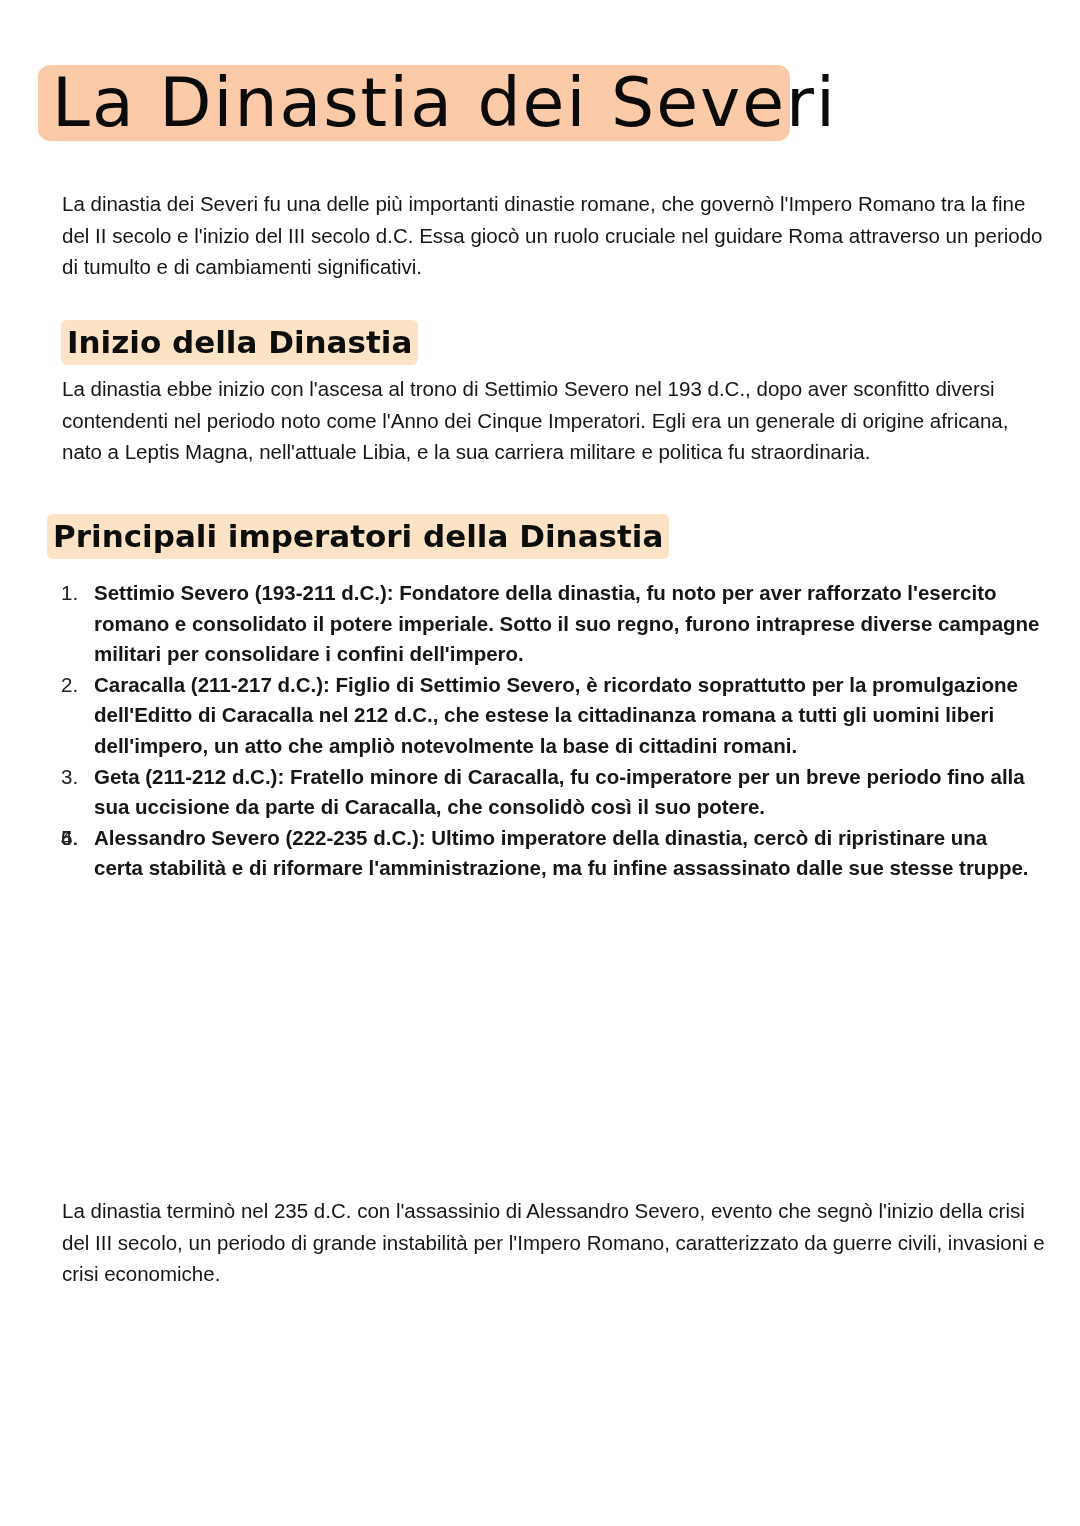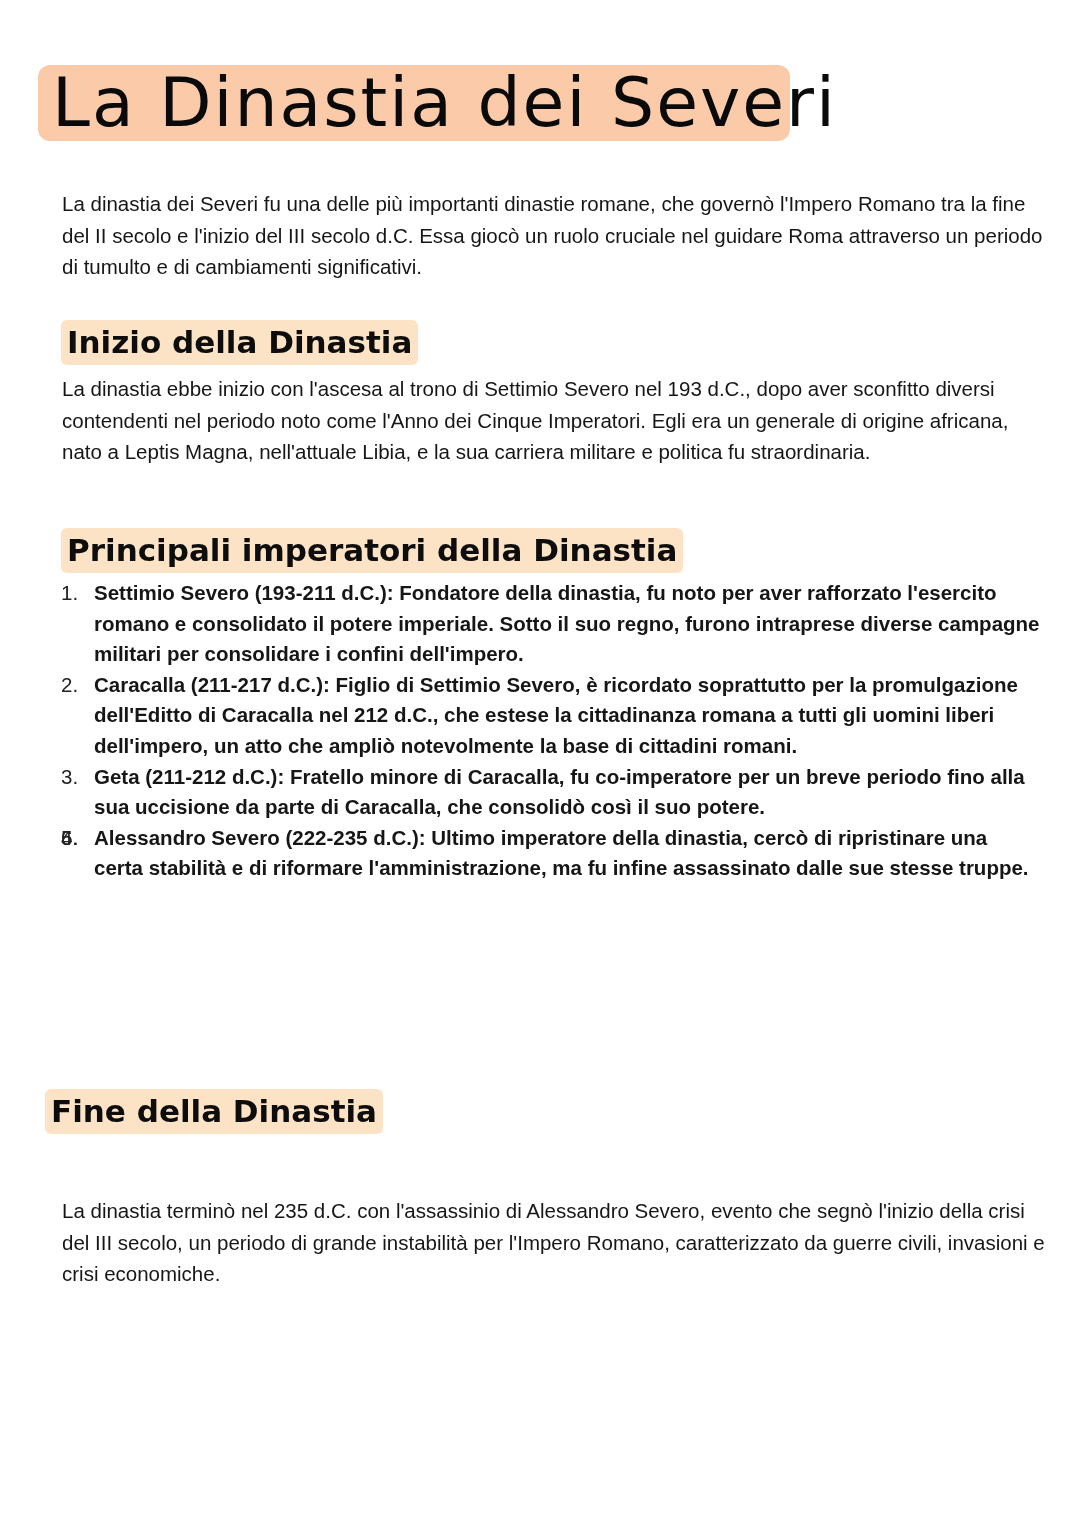--- a/index.html
+++ b/index.html
@@ -101,21 +101,21 @@
   <div class="title-box">
     <h1 class="title-text" style="margin:0">La Dinastia dei Severi</h1>
   </div>
 
   <p class="para" style="top:177px">La dinastia dei Severi fu una delle più importanti dinastie romane, che governò l'Impero Romano tra la fine del II secolo e l'inizio del III secolo d.C. Essa giocò un ruolo cruciale nel guidare Roma attraverso un periodo di tumulto e di cambiamenti significativi.</p>
 
   <h2 class="heading" style="top:304px; margin:16px">Inizio della Dinastia</h2>
 
   <p class="para" style="top:362px">La dinastia ebbe inizio con l'ascesa al trono di Settimio Severo nel 193 d.C., dopo aver sconfitto diversi contendenti nel periodo noto come l'Anno dei Cinque Imperatori. Egli era un generale di origine africana, nato a Leptis Magna, nell'attuale Libia, e la sua carriera militare e politica fu straordinaria.</p>
 
-  <h2 class="heading" style="top:512px; margin:16px">Principali imperatori della Dinastia</h2>
+  <h2 class="heading" style="top:512px; margin:2px">Principali imperatori della Dinastia</h2>
 
   <ol class="list">
     <li class="list-item">
       <span class="list-num">1.</span>
       <span>Settimio Severo (193-211 d.C.): Fondatore della dinastia, fu noto per aver rafforzato l'esercito romano e consolidato il potere imperiale. Sotto il suo regno, furono intraprese diverse campagne militari per consolidare i confini dell'impero.</span>
     </li>
     <li class="list-item">
       <span class="list-num">2.</span>
       <span>Caracalla (211-217 d.C.): Figlio di Settimio Severo, è ricordato soprattutto per la promulgazione dell'Editto di Caracalla nel 212 d.C., che estese la cittadinanza romana a tutti gli uomini liberi dell'impero, un atto che ampliò notevolmente la base di cittadini romani.</span>
     </li>
@@ -128,18 +128,17 @@
     </li>
     <li class="list-item">
       <span class="list-num">5.</span>
     </li>
     <li class="list-item">
       <span class="list-num">6.</span>
       <span>Alessandro Severo (222-235 d.C.): Ultimo imperatore della dinastia, cercò di ripristinare una certa stabilità e di riformare l'amministrazione, ma fu infine assassinato dalle sue stesse truppe.</span>
     </li>
   </ol>
 
-  <h2 class="heading" style="top:1089px; margin:0">Fine della Dinastia</h2>
 
   <p class="para" style="top:1184px">La dinastia terminò nel 235 d.C. con l'assassinio di Alessandro Severo, evento che segnò l'inizio della crisi del III secolo, un periodo di grande instabilità per l'Impero Romano, caratterizzato da guerre civili, invasioni e crisi economiche.</p>
 
 
 </div>
 
 </body></html>

